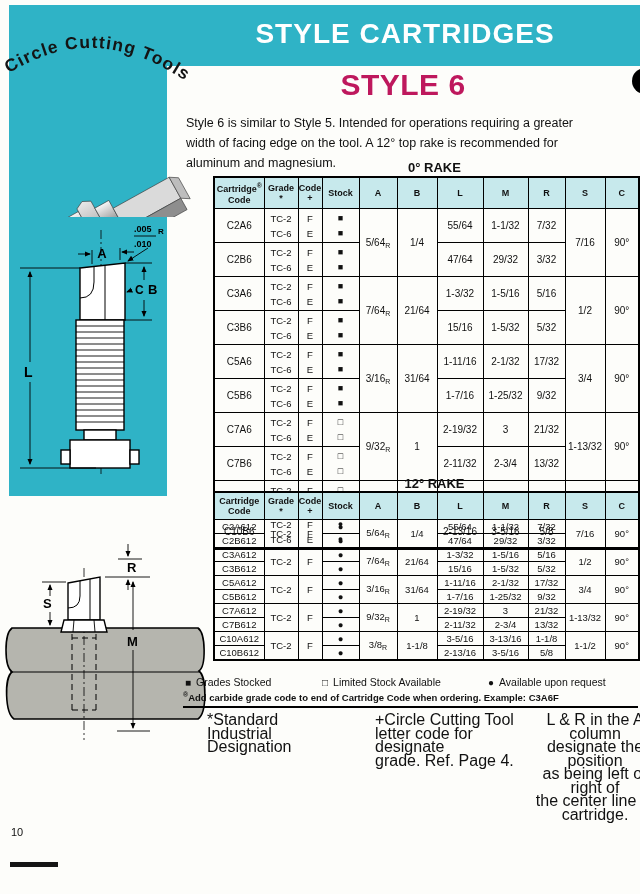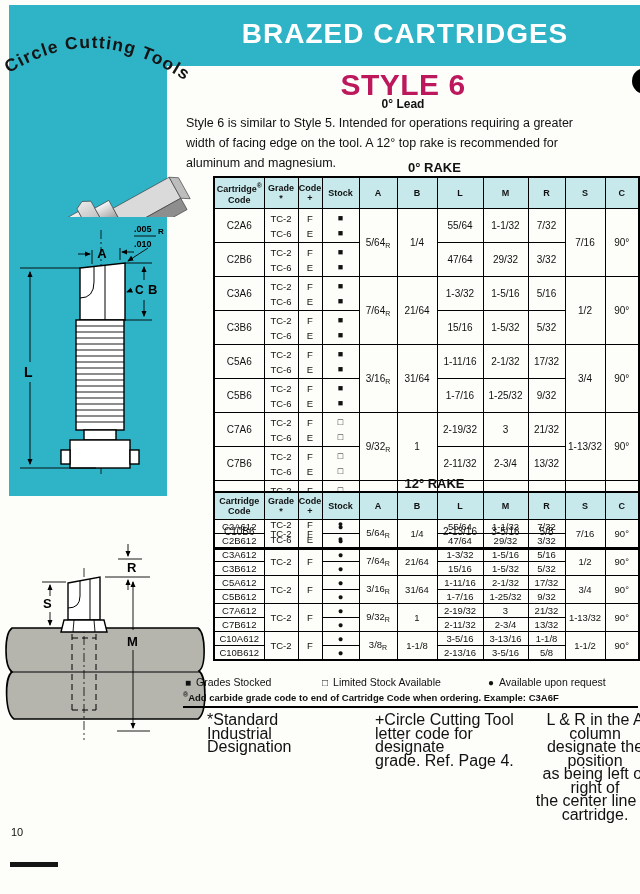--- a/index.html
+++ b/index.html
@@ -42,21 +42,21 @@
   .tabdot{position:absolute;left:632px;top:68px;width:26px;height:26px;border-radius:50%;background:#000;}
   svg text{font-family:"Liberation Sans","DejaVu Sans",sans-serif;}
 </style>
 </head>
 <body>
 
 <div class="page">
 
   <div class="banner"></div>
   <div class="left-panel"></div>
-  <div class="banner-title">BRAZED CARTRIDGES</div>
+  <div class="banner-title">STYLE CARTRIDGES</div>
 
   <svg style="position:absolute;left:0;top:8px" width="220" height="110" viewBox="0 0 220 110">
     <path id="lc-arc" d="M 8 66 Q 102 6 200 84" fill="none" stroke="none"></path>
     <text font-size="17.5" font-weight="bold" fill="#141414" letter-spacing="1.2">
       <textPath href="#lc-arc" startOffset="1">Circle Cutting Tools</textPath>
     </text>
   </svg>
 
   <svg style="position:absolute;left:0;top:82px" width="215" height="135" viewBox="0 0 215 135">
     <defs>
@@ -208,21 +208,20 @@
       <line x1="115" y1="193" x2="148" y2="193" stroke-width="0.9"></line>
     </g>
     <g fill="#000">
       <text x="125" y="34" font-size="13" font-weight="bold">R</text>
       <text x="41" y="70" font-size="13" font-weight="bold">S</text>
       <text x="125" y="108" font-size="13" font-weight="bold">M</text>
     </g>
   </svg>
 
   <div class="style-title">STYLE 6</div>
-  <div class="lead-line">0°  Lead</div>
   <div class="desc">Style 6 is similar to Style 5. Intended for operations requiring a greater
 width of facing edge on the tool. A 12° top rake is recommended for
 aluminum and magnesium.</div>
 
   <div class="rake-title" id="rake0-title">0°  RAKE</div>
   <div class="tbl-wrap" id="t0wrap">
     <table class="dtable" id="table0">
         <colgroup>
           <col style="width: 50px;">
           <col style="width: 34px;">

